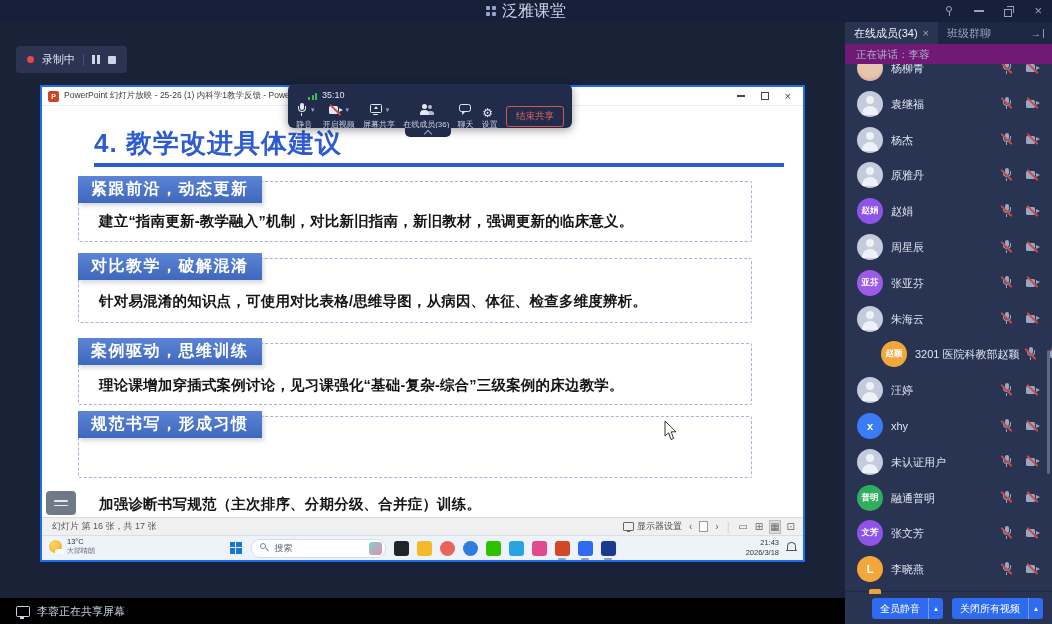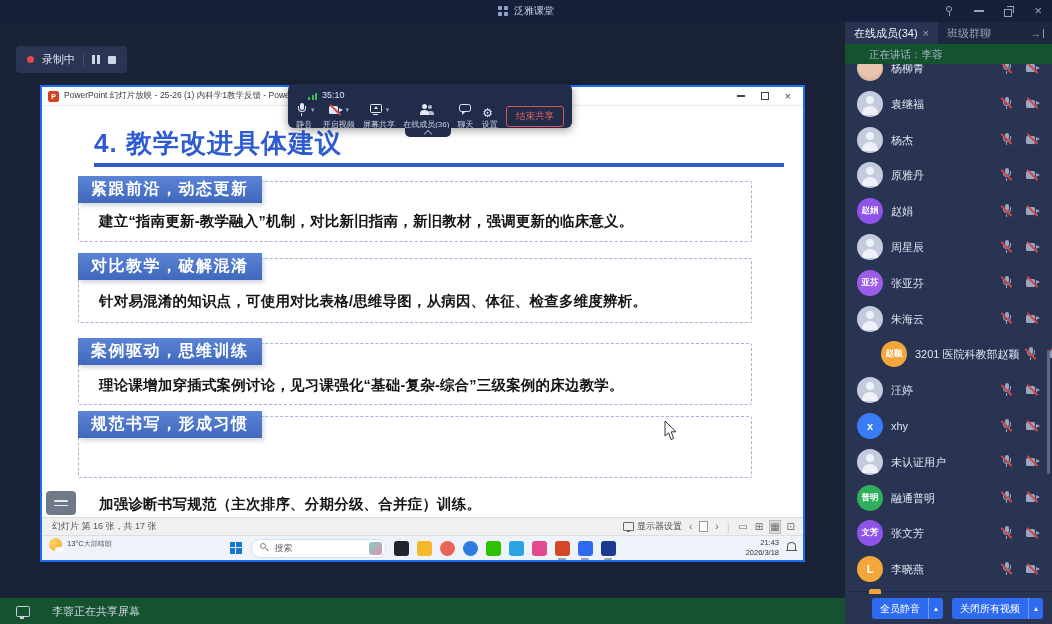--- a/index.html
+++ b/index.html
@@ -2,21 +2,21 @@
 <html><head>
 <meta charset="utf-8">
 <style>
   html,body{margin:0;padding:0;width:1052px;height:624px;overflow:hidden;
     font-family:"Liberation Sans","DejaVu Sans",sans-serif;background:#192236;}
   #app{position:relative;width:1052px;height:624px;background:#192236;}
   i,b{font-style:normal;font-weight:normal;}
 
   
   #titlebar{position:absolute;left:0;top:0;width:1052px;height:22px;background:#16203a;}
-  #titlebar .title{position:absolute;left:0;right:0;top:0;height:22px;display:flex;align-items:center;justify-content:center;gap:6px;font-size:10px;color:#ccd4e6;}
+  #titlebar .title{position:absolute;left:0;right:0;top:0;height:22px;display:flex;align-items:center;justify-content:center;gap:6px;font-size:16px;color:#ccd4e6;}
   .applogo{width:10px;height:10px;display:grid;grid-template-columns:4px 4px;grid-template-rows:4px 4px;gap:1.5px;}
   .applogo i{background:#93a5cc;border-radius:1px;}
   #titlebar .controls{position:absolute;right:10px;top:0;height:22px;display:flex;align-items:center;gap:20px;}
   .pin{position:relative;width:10px;height:12px;display:inline-block;}
   .pin i{position:absolute;left:2px;top:1px;width:6px;height:6px;border:1.3px solid #97a2bb;border-radius:50%;box-sizing:border-box;}
   .pin b{position:absolute;left:4.4px;top:7px;width:1.3px;height:4px;background:#97a2bb;}
   .minico{width:10px;height:1.4px;background:#97a2bb;display:inline-block;}
   .restore{position:relative;width:10px;height:10px;display:inline-block;}
   .restore i{position:absolute;left:0;top:2.5px;width:6px;height:6px;border:1.2px solid #97a2bb;}
   .restore b{position:absolute;left:3px;top:0;width:6px;height:6px;border:1.2px solid #97a2bb;border-left:none;border-bottom:none;}
@@ -66,21 +66,21 @@
   .navslide{width:7px;height:9px;border:1px solid #999;background:#fff;display:inline-block;}
   .sdiv{color:#c2c2c2;}
   .sico{font-size:10px;color:#666;line-height:12px;}
   .sico.active{background:#dcdcdc;outline:1px solid #bbb;}
 
   
   #wtaskbar{height:24px;background:#eef3fa;border-top:1px solid #d8dfe9;position:relative;flex:none;}
   #weather{position:absolute;left:7px;top:2px;display:flex;align-items:center;gap:5px;}
   .sun{width:13px;height:13px;border-radius:50%;background:radial-gradient(circle at 35% 35%,#ffd866,#f59f1d);position:relative;}
   .sun::after{content:"";position:absolute;right:-2px;bottom:-1px;width:9px;height:5px;background:#fdfdfd;border-radius:3px;}
-  #weather .wtxt{display:flex;flex-direction:row;line-height:1.15;}
+  #weather .wtxt{display:flex;flex-direction:column;line-height:1.15;}
   #weather .wtemp{font-size:7.5px;color:#333;}
   #weather .wdesc{font-size:7px;color:#667;}
   #tcenter{position:absolute;left:50%;top:0;height:24px;transform:translateX(-50%);display:flex;align-items:center;gap:8px;}
   .winlogo{width:13px;height:13px;display:grid;grid-template-columns:5.5px 5.5px;grid-template-rows:5.5px 5.5px;gap:1px;}
   .winlogo i{background:#1677d2;}
   #searchbox{width:122px;height:17px;background:#fff;border:1px solid #d8dee8;border-radius:9px;display:flex;align-items:center;padding:0 3px 0 8px;gap:5px;}
   .mag{position:relative;width:10px;height:10px;flex:none;}
   .mag i{position:absolute;left:0;top:0;width:6px;height:6px;border:1.3px solid #7a8494;border-radius:50%;box-sizing:border-box;}
   .mag b{position:absolute;left:5.4px;top:6px;width:4px;height:1.3px;background:#7a8494;transform:rotate(45deg);}
   #searchbox .stext{font-size:9px;color:#667;flex:1;}
@@ -122,35 +122,35 @@
   .sup{position:absolute;left:5px;top:3px;width:0;height:0;border-left:2.2px solid transparent;border-right:2.2px solid transparent;border-bottom:3.5px solid currentColor;}
   .ph1{position:absolute;left:3px;top:1px;width:5px;height:5px;border-radius:50%;background:currentColor;}
   .pb1{position:absolute;left:1px;top:7px;width:9px;height:5px;border-radius:4px 4px 0 0;background:currentColor;}
   .ph2{position:absolute;left:9.5px;top:2px;width:4px;height:4px;border-radius:50%;background:currentColor;opacity:.75;}
   .pb2{position:absolute;left:8.5px;top:7.5px;width:6.5px;height:4.5px;border-radius:3px 3px 0 0;background:currentColor;opacity:.75;}
   .bub{position:absolute;left:1px;top:1px;width:12px;height:8px;border:1.4px solid currentColor;border-radius:2.5px;box-sizing:border-box;}
   .btail{position:absolute;left:4px;top:9px;width:3px;height:3px;background:currentColor;clip-path:polygon(0 0,100% 0,0 100%);}
   .gearchar{font-size:12px;line-height:13px;color:#e3e8f4;}
 
   
-  #banner{position:absolute;left:0;top:598px;width:845px;height:26px;background:#14532d;display:flex;align-items:center;gap:22px;padding-left:16px;box-sizing:border-box;}
+  #banner{position:absolute;left:0;top:598px;width:845px;height:26px;background:#000000;display:flex;align-items:center;gap:7px;padding-left:16px;box-sizing:border-box;}
   .bmon{width:12px;height:9px;border:1.4px solid #c9d1e3;border-radius:1.5px;position:relative;}
   .bmon::after{content:"";position:absolute;left:3px;bottom:-3px;width:4px;height:1.4px;background:#c9d1e3;}
   #banner .btxt{font-size:11px;color:#c9d1e3;}
 
   
   #sidebar{position:absolute;left:845px;top:22px;width:207px;height:602px;background:#293453;}
   #tabbar{height:22px;background:#1c2741;display:flex;align-items:stretch;}
   .tab{display:flex;align-items:center;padding:0 9px;font-size:11px;gap:5px;}
   .tab.active{background:#293453;color:#eef2f8;}
   .tab.inactive{color:#99a3bf;}
   .tabclose{color:#98a2bd;font-size:11px;}
   .coll{margin-left:auto;display:flex;align-items:center;gap:1px;padding-right:8px;color:#8d98b5;font-size:11px;}
   .coll i{width:1.4px;height:9px;background:#8d98b5;display:inline-block;}
-  #speaking{height:20px;background:#14532d;color:#a8b2ce;font-size:10.5px;line-height:20px;padding-left:24px;}
+  #speaking{height:20px;background:#701a75;color:#a8b2ce;font-size:10.5px;line-height:20px;padding-left:11px;}
   #memberlist{position:absolute;left:0;top:42px;width:207px;height:528px;overflow:hidden;}
   .member-row{position:absolute;left:0;width:207px;height:36px;}
   .avatar{position:absolute;left:12px;top:5px;width:26px;height:26px;border-radius:50%;overflow:hidden;display:flex;align-items:center;justify-content:center;}
   .avatar.photo{background:radial-gradient(circle at 50% 35%,#e8c5ae 55%,#c99e89);}
   .avatar.person::before{content:"";position:absolute;left:9px;top:5px;width:8px;height:8px;border-radius:50%;background:#eef1f7;}
   .avatar.person::after{content:"";position:absolute;left:5px;top:15px;width:16px;height:9px;border-radius:8px 8px 0 0;background:#eef1f7;}
   .avatar b{color:#fff;font-weight:bold;}
   .avatar b.two{font-size:8.5px;} .avatar b.one{font-size:11px;}
   .mname{position:absolute;left:46px;top:0;height:36px;line-height:36px;font-size:11px;color:#dee4f0;white-space:nowrap;}
   .mmic{position:absolute;left:154px;top:11px;width:15px;height:14px;color:#9aa6c2;}

